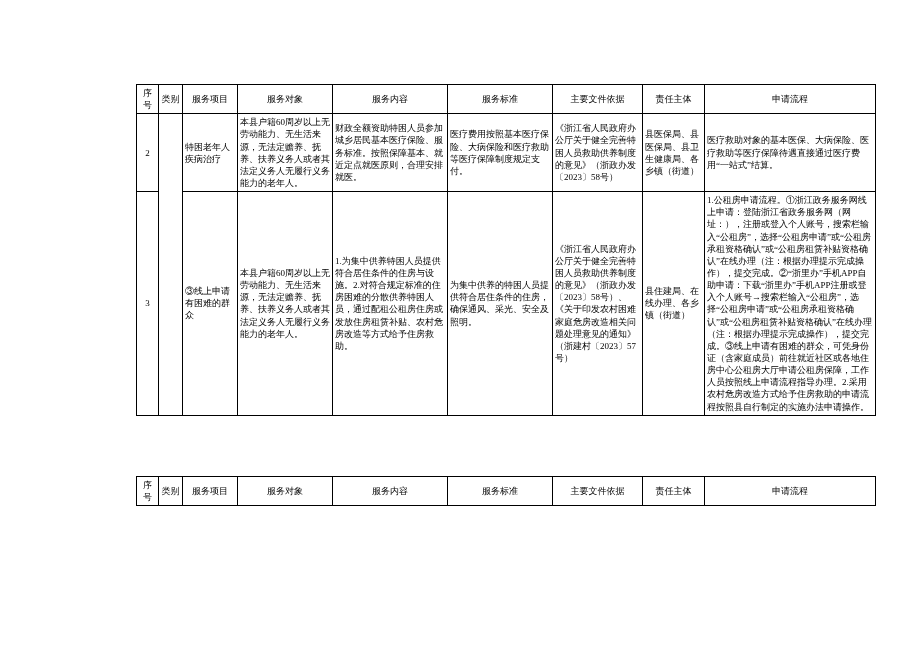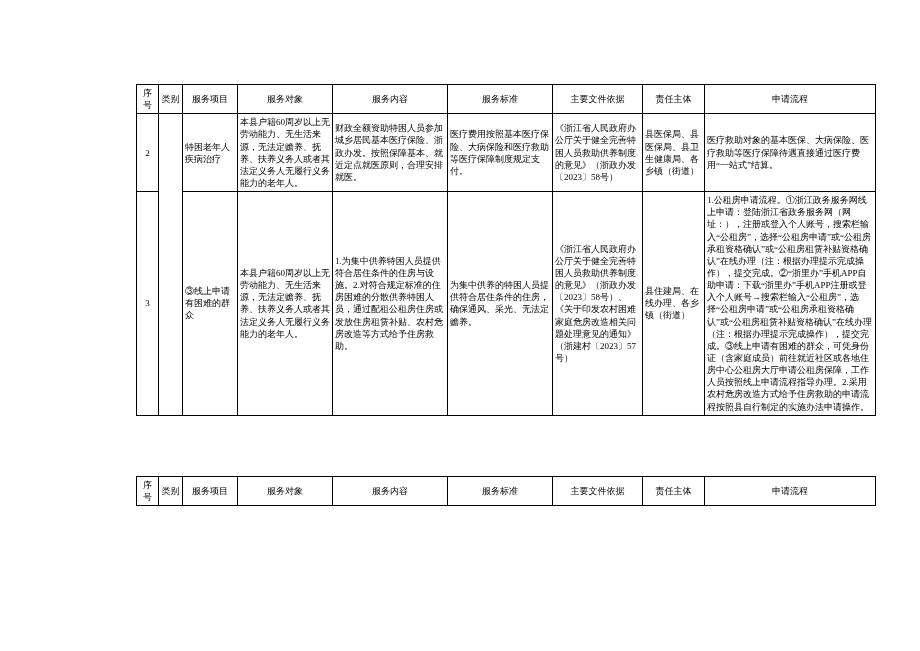--- a/index.html
+++ b/index.html
@@ -69,32 +69,32 @@
       <th>责任主体</th>
       <th>申请流程</th>
     </tr>
   </thead>
   <tbody>
     <tr>
       <td class="center">2</td>
       <td rowspan="2"></td>
       <td>特困老年人疾病治疗</td>
       <td>本县户籍60周岁以上无劳动能力、无生活来源，无法定赡养、抚养、扶养义务人或者其法定义务人无履行义务能力的老年人。</td>
-      <td>财政全额资助特困人员参加城乡居民基本医疗保险、浙政办发。按照保障基本、就近定点就医原则，合理安排就医。</td>
+      <td>财政全额资助特困人员参加城乡居民基本医疗保险、服务标准。按照保障基本、就近定点就医原则，合理安排就医。</td>
       <td>医疗费用按照基本医疗保险、大病保险和医疗救助等医疗保障制度规定支付。</td>
       <td>《浙江省人民政府办公厅关于健全完善特困人员救助供养制度的意见》（浙政办发〔2023〕58号）</td>
       <td>县医保局、县医保局、县卫生健康局、各乡镇（街道）</td>
       <td>医疗救助对象的基本医保、大病保险、医疗救助等医疗保障待遇直接通过医疗费用“一站式”结算。</td>
     </tr>
     <tr>
       <td class="center">3</td>
       <td>③线上申请有困难的群众</td>
       <td>本县户籍60周岁以上无劳动能力、无生活来源，无法定赡养、抚养、扶养义务人或者其法定义务人无履行义务能力的老年人。</td>
       <td>1.为集中供养特困人员提供符合居住条件的住房与设施。2.对符合规定标准的住房困难的分散供养特困人员，通过配租公租房住房或发放住房租赁补贴、农村危房改造等方式给予住房救助。</td>
-      <td>为集中供养的特困人员提供符合居住条件的住房，确保通风、采光、无法定赡养。</td>
+      <td>为集中供养的特困人员提供符合居住条件的住房，确保通风、采光、安全及照明。</td>
       <td>《浙江省人民政府办公厅关于健全完善特困人员救助供养制度的意见》（浙政办发〔2023〕58号）、《关于印发农村困难家庭危房改造相关问题处理意见的通知》（浙建村〔2023〕57号）</td>
       <td>县住建局、在线办理、各乡镇（街道）</td>
       <td>1.公租房申请流程。①浙江政务服务网线上申请：登陆浙江省政务服务网（网址：），注册或登入个人账号，搜索栏输入“公租房”，选择“公租房申请”或“公租房承租资格确认”或“公租房租赁补贴资格确认”在线办理（注：根据办理提示完成操作），提交完成。②“浙里办”手机APP自助申请：下载“浙里办”手机APP注册或登入个人账号→搜索栏输入“公租房”，选择“公租房申请”或“公租房承租资格确认”或“公租房租赁补贴资格确认”在线办理（注：根据办理提示完成操作），提交完成。③线上申请有困难的群众，可凭身份证（含家庭成员）前往就近社区或各地住房中心公租房大厅申请公租房保障，工作人员按照线上申请流程指导办理。2.采用农村危房改造方式给予住房救助的申请流程按照县自行制定的实施办法申请操作。</td>
     </tr>
   </tbody>
 </table>
 
 <div class="gap"></div>
 
 <table>

